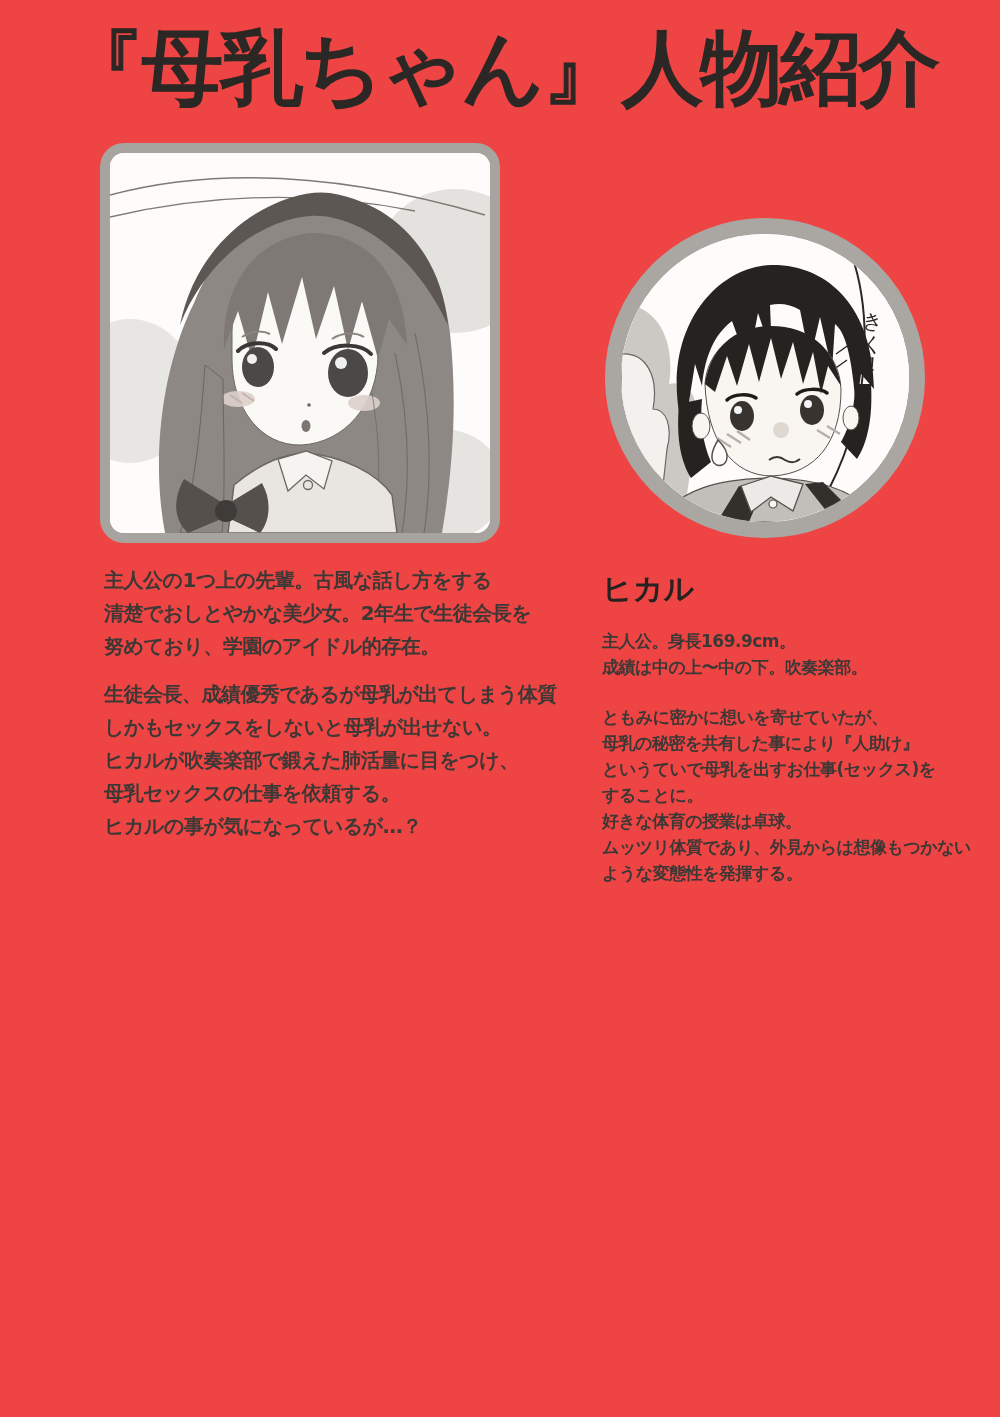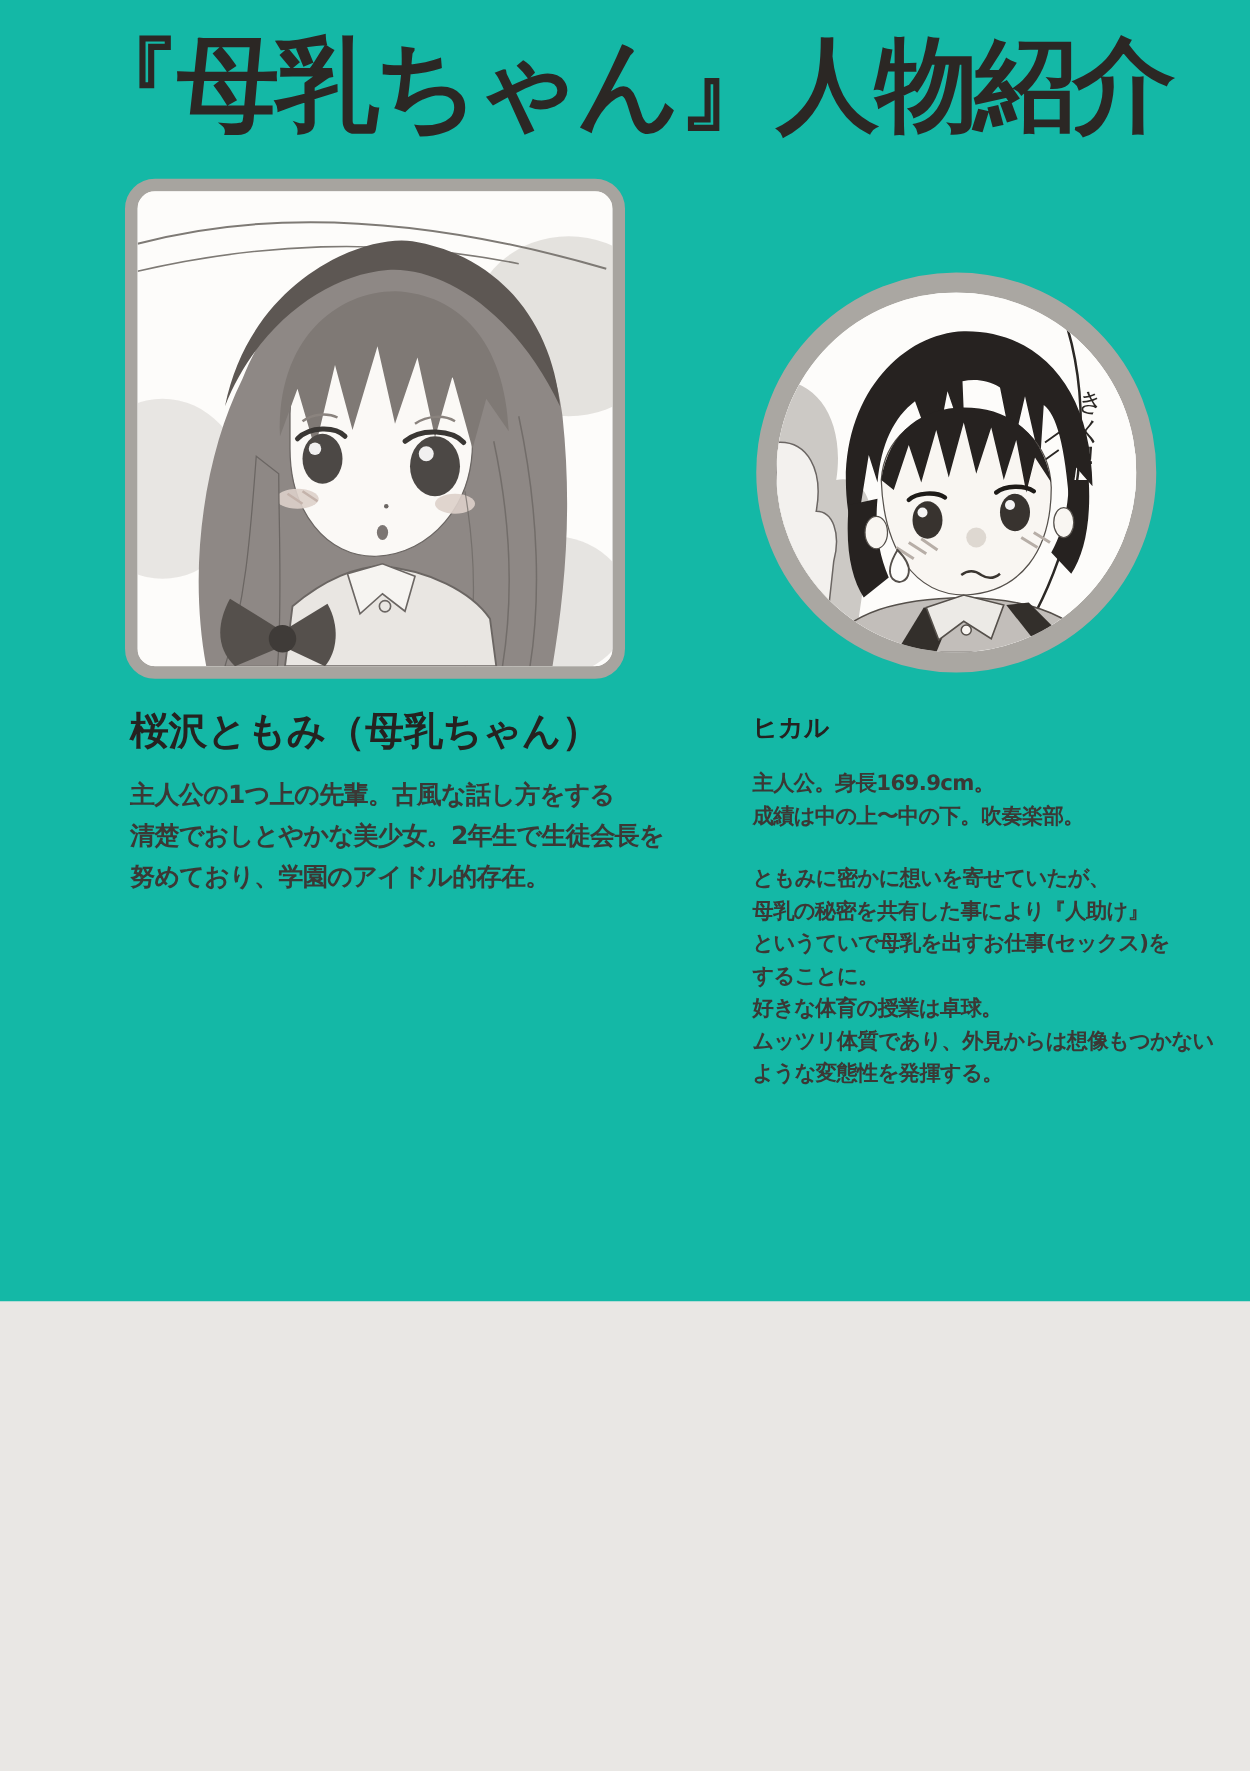--- a/index.html
+++ b/index.html
@@ -3,22 +3,22 @@
 <meta charset="utf-8">
 <style>
   html,body{margin:0;padding:0;}
   body{
     width:1000px;height:1417px;
     background:#e9e7e4;
     font-family:"DejaVu Sans",sans-serif;
   }
   .page{
     position:relative;
-    width:1000px;height:1041px;
-    background:#14b8a6;
+    width:1000px;height:1417px;
+    background:#ef4444;
     overflow:hidden;
     color:#2b2926;
   }
   
   .page-title{
     position:absolute;
     left:0; top:14px; width:1000px;
     text-align:center;
     font-size:82px;
     font-weight:900;
@@ -50,21 +50,21 @@
   .bio{position:absolute;}
   .bio-left{left:104px; top:564px; width:470px;}
   .bio-right{left:602px; top:569px; width:385px;}
   .char-name{
     margin:0 0 13px 0;
     font-weight:800;
     color:#252220;
     white-space:nowrap;
   }
   .bio-left .char-name{font-size:31px;}
-  .bio-right .char-name{font-size:20px;}
+  .bio-right .char-name{font-size:30px;}
   .bio p{
     margin:0 0 15px 0;
     white-space:pre-line;
     color:#3b3835;
     font-weight:700;
   }
   .bio-left p{
     font-size:20px;
     line-height:33px;
     letter-spacing:-0.5px;
@@ -187,24 +187,28 @@
 
       <path d="M36,288 C58,254 100,245 150,244 C202,245 240,258 258,288 Z" fill="#c2beba" stroke="#55504b" stroke-width="1.2"></path>
       <path d="M118,252 L96,288 L128,288 L142,254 Z" fill="#332f2b"></path>
       <path d="M184,250 L214,288 L242,288 L202,248 Z" fill="#332f2b"></path>
       <path d="M120,252 L150,242 L182,250 L172,277 L150,263 L130,278 Z" fill="#eceae6" stroke="#55504b" stroke-width="1.3"></path>
       <circle cx="152" cy="270" r="4" fill="#f9f6f2" stroke="#55504b" stroke-width="1.2"></circle>
     </svg>
   </div>
 
   <div class="bio bio-left">
-    <h2 class="char-name">桜沢ともみ（母乳ちゃん）</h2>
     <p>主人公の1つ上の先輩。古風な話し方をする
 清楚でおしとやかな美少女。2年生で生徒会長を
 努めており、学園のアイドル的存在。</p>
+    <p>生徒会長、成績優秀であるが母乳が出てしまう体質
+しかもセックスをしないと母乳が出せない。
+ヒカルが吹奏楽部で鍛えた肺活量に目をつけ、
+母乳セックスの仕事を依頼する。
+ヒカルの事が気になっているが…？</p>
   </div>
 
   <div class="bio bio-right">
     <h2 class="char-name">ヒカル</h2>
     <p>主人公。身長169.9cm。
 成績は中の上〜中の下。吹奏楽部。</p>
     <p>ともみに密かに想いを寄せていたが、
 母乳の秘密を共有した事により『人助け』
 というていで母乳を出すお仕事(セックス)を
 することに。

